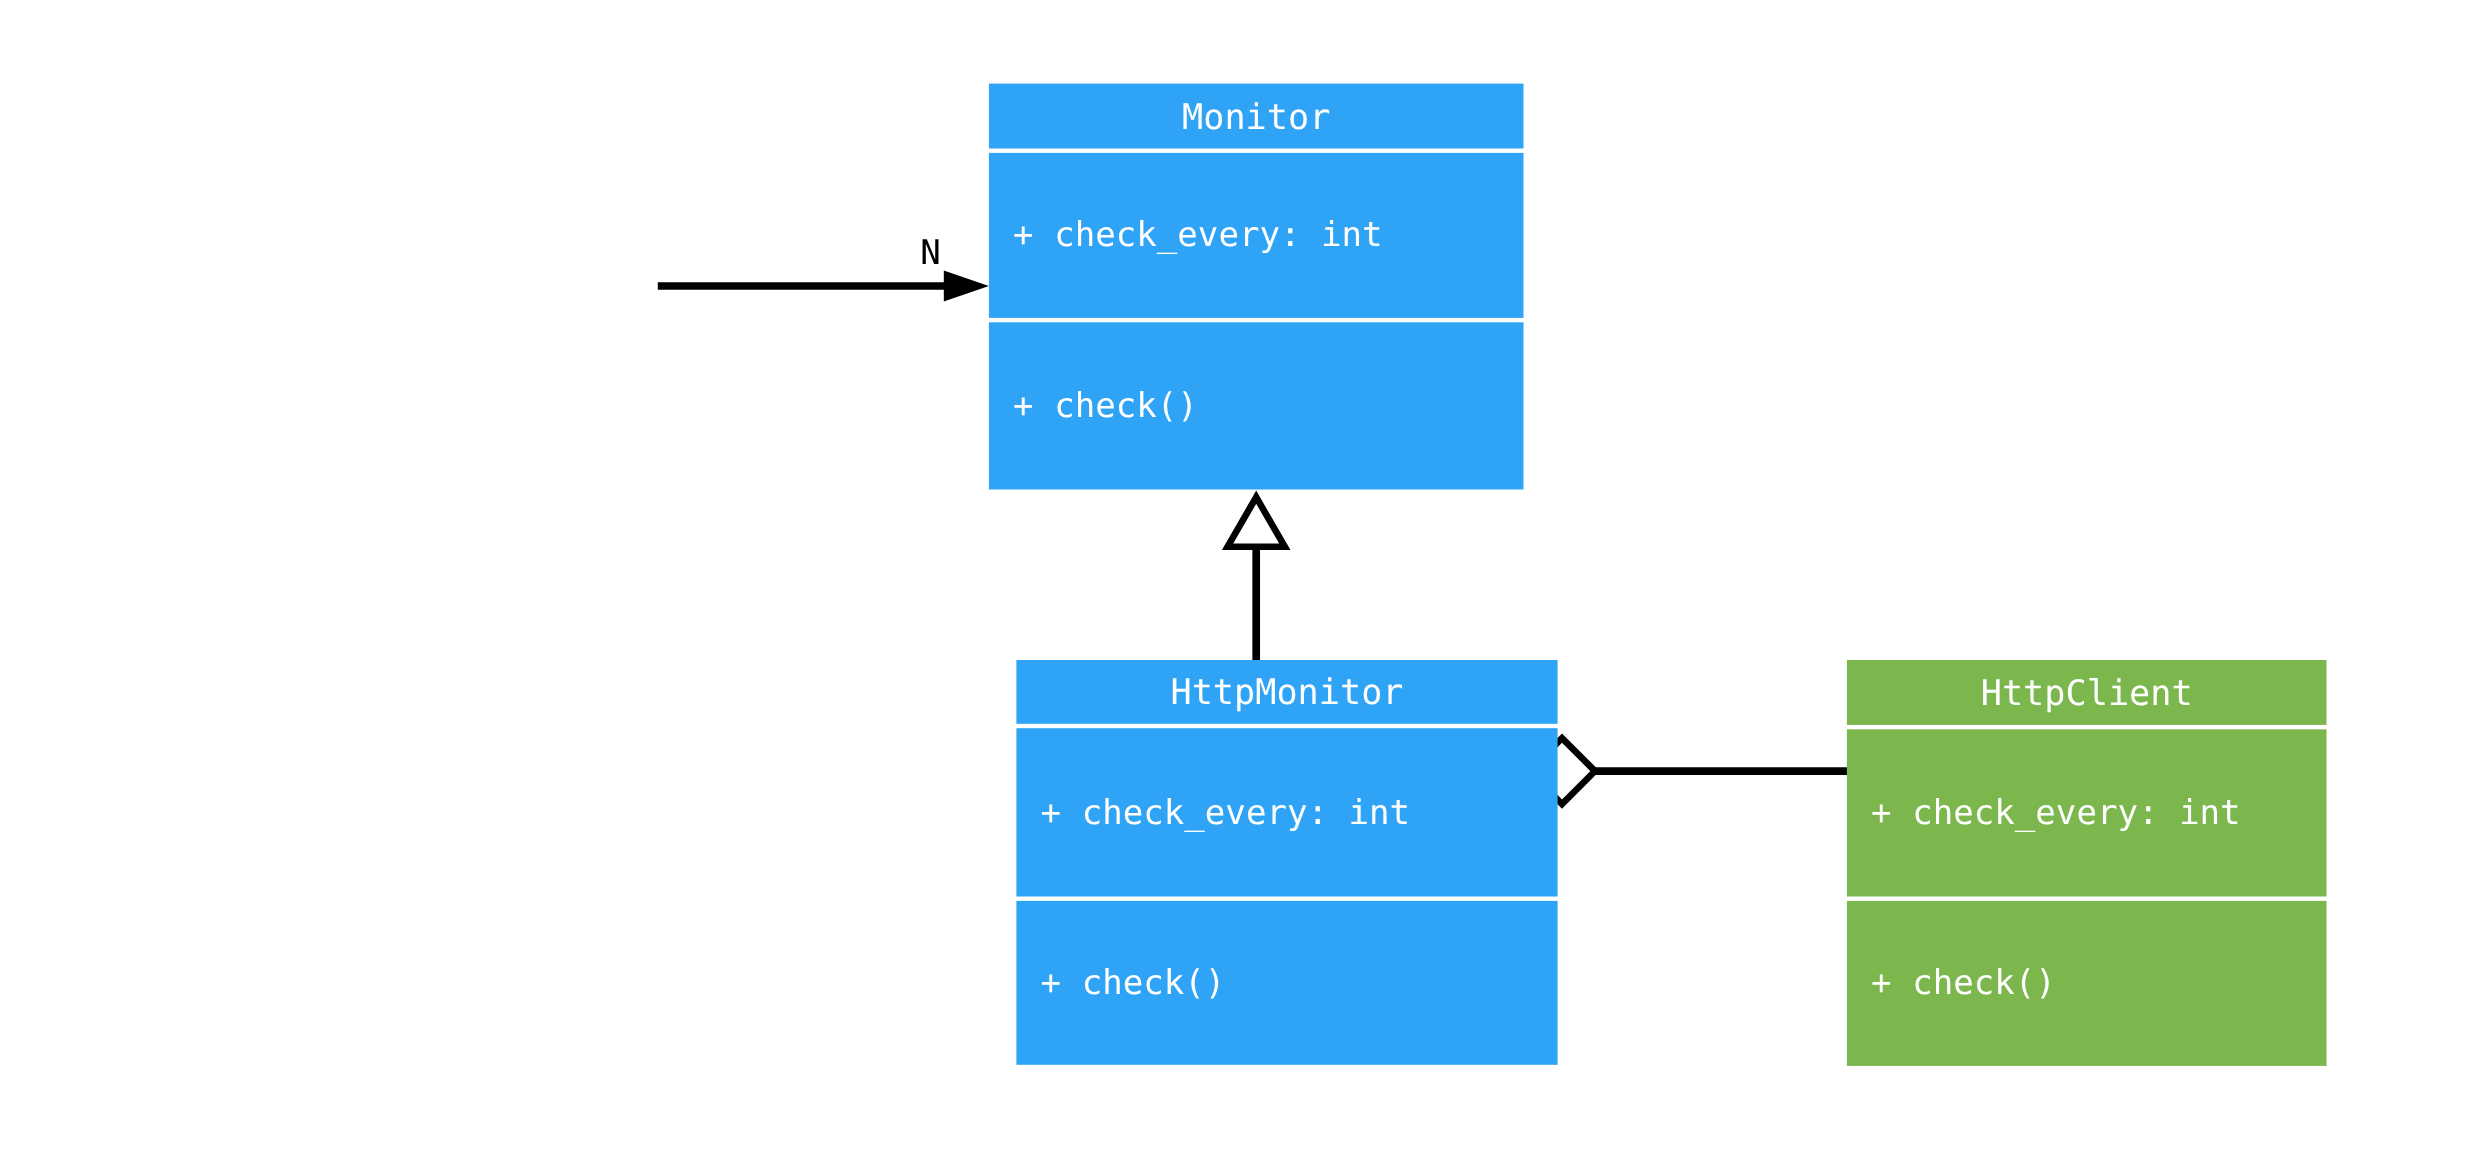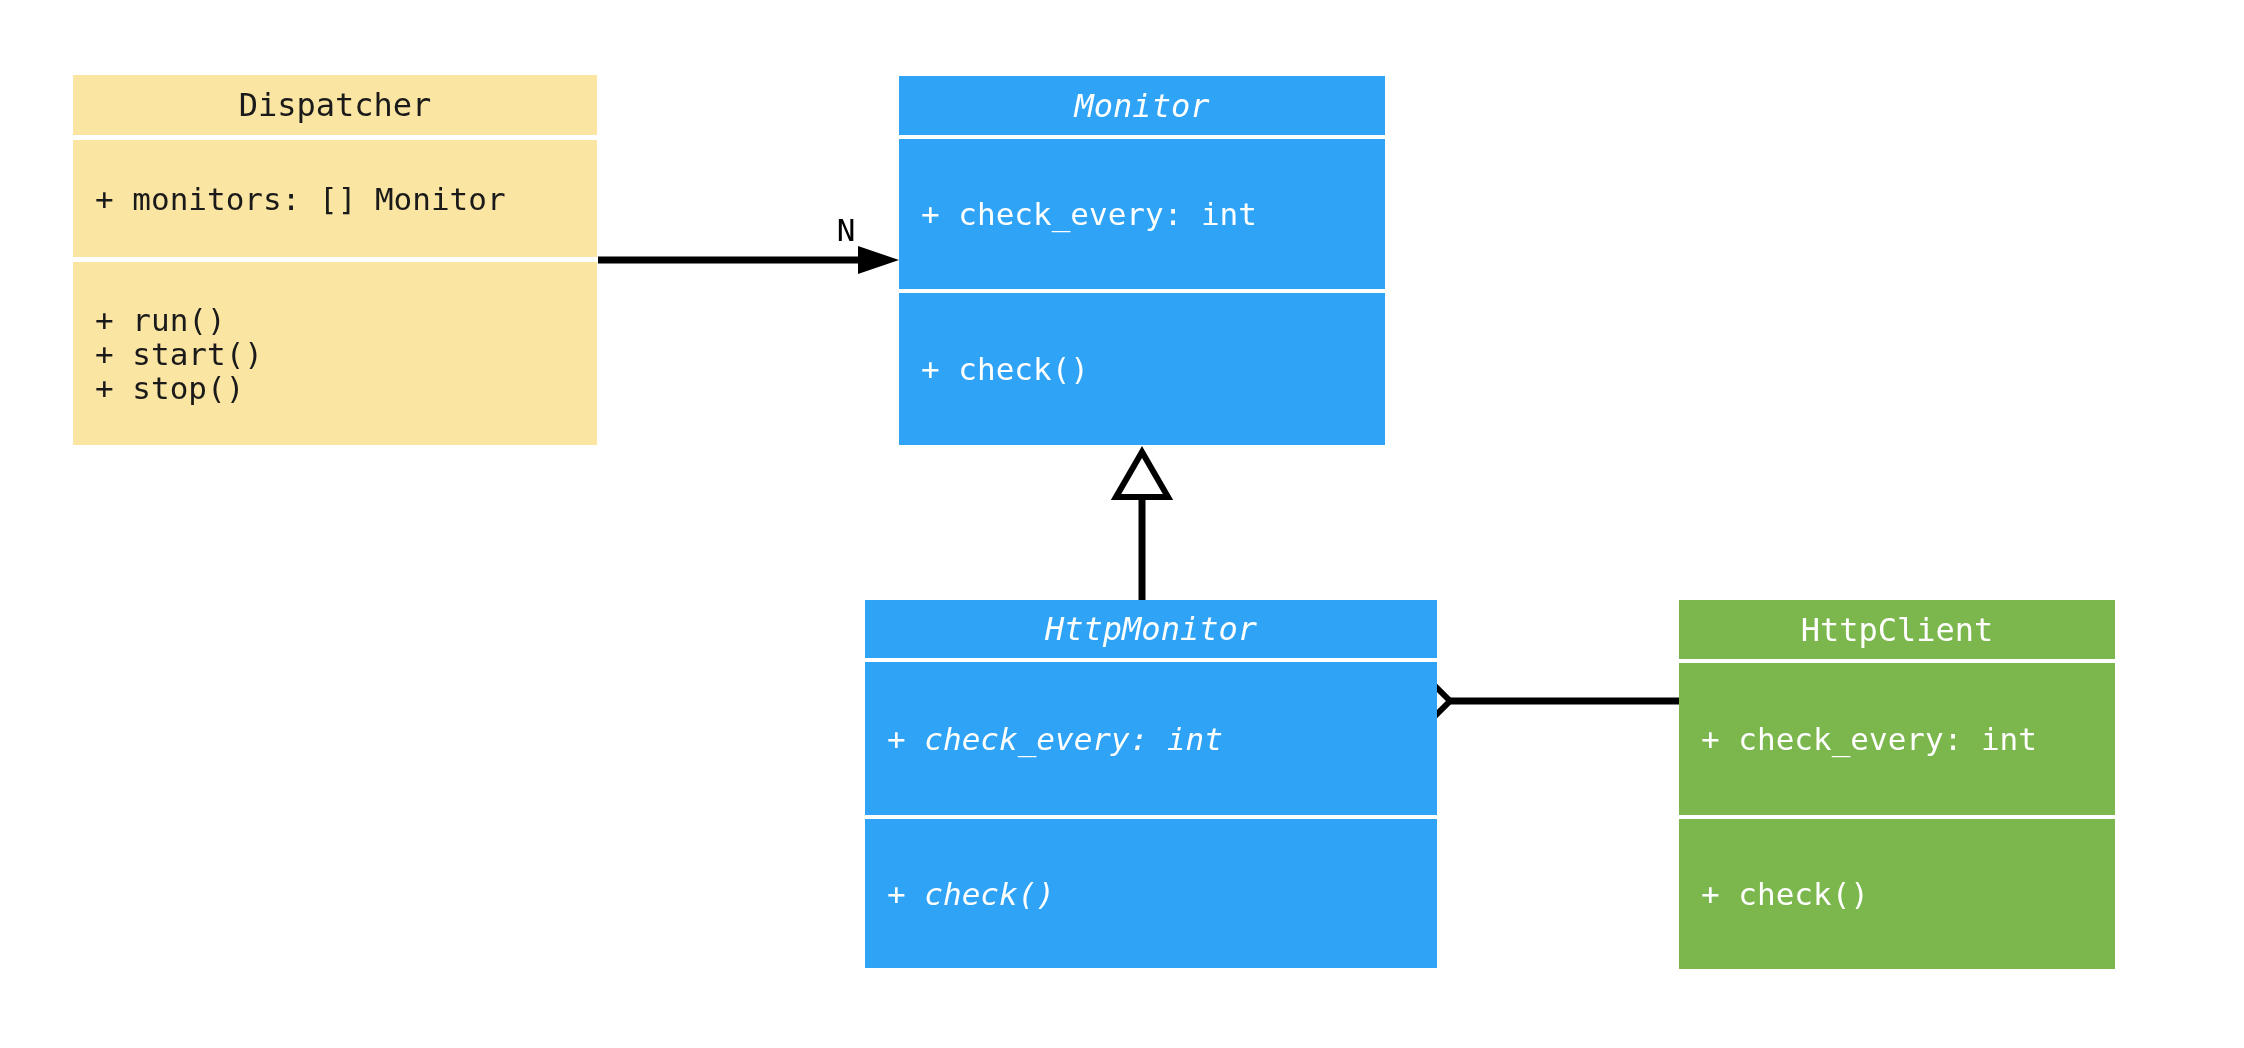--- a/index.html
+++ b/index.html
@@ -30,21 +30,20 @@
     color: var(--text);
     box-sizing: border-box;
   }
   .cmp-title {
     display: flex;
     align-items: center;
     justify-content: center;
     font-size: 32px;
   }
   .cmp-title.is-abstract {
-    font-style: italic;
   }
   .cmp-attrs, .cmp-methods {
     display: flex;
     flex-direction: column;
     justify-content: center;
     align-items: flex-start;
     padding-left: 22px;
     font-size: 31px;
     line-height: 34px;
   }
@@ -58,21 +57,21 @@
   .c-dispatcher .cmp-attrs   { height: 117px; margin-top: 5px; }
   .c-dispatcher .cmp-methods { height: 183px; margin-top: 5px; }
 
   
   .c-monitor { left: 899px; top: 76px; width: 486px; --fill: #2FA4F7; --text: #ffffff; }
   .c-monitor .cmp-title   { height: 59px; }
   .c-monitor .cmp-attrs   { height: 150px; margin-top: 4px; }
   .c-monitor .cmp-methods { height: 152px; margin-top: 4px; }
 
   
-  .c-httpmonitor { left: 865px; top: 600px; width: 572px; font-style: italic; --fill: #2FA4F7; --text: #ffffff; }
+  .c-httpmonitor { left: 924px; top: 600px; width: 492px; --fill: #2FA4F7; --text: #ffffff; }
   .c-httpmonitor .cmp-title   { height: 58px; }
   .c-httpmonitor .cmp-attrs   { height: 153px; margin-top: 4px; }
   .c-httpmonitor .cmp-methods { height: 149px; margin-top: 4px; }
 
   
   .c-httpclient { left: 1679px; top: 600px; width: 436px; --fill: #7BB74D; --text: #ffffff; }
   .c-httpclient .cmp-title   { height: 59px; }
   .c-httpclient .cmp-attrs   { height: 152px; margin-top: 4px; }
   .c-httpclient .cmp-methods { height: 150px; margin-top: 4px; }
 
@@ -96,33 +95,20 @@
     <line x1="598" y1="260" x2="866" y2="260" stroke="#000000" stroke-width="7"></line>
     <polygon points="899,260 858,246 858,274" fill="#000000"></polygon>
 
     <line x1="1142" y1="494" x2="1142" y2="601" stroke="#000000" stroke-width="7"></line>
     <polygon points="1142,452 1116,497 1168,497" fill="#ffffff" stroke="#000000" stroke-width="6"></polygon>
 
     <line x1="1446" y1="701" x2="1680" y2="701" stroke="#000000" stroke-width="7"></line>
     <polygon points="1390,701 1420,671 1450,701 1420,731" fill="#ffffff" stroke="#000000" stroke-width="6"></polygon>
   </svg>
 
-  <div class="uml-class c-dispatcher">
-    <div class="cmp cmp-title">
-      <span>Dispatcher</span>
-    </div>
-    <div class="cmp cmp-attrs">
-      <div class="member">+ monitors: [] Monitor</div>
-    </div>
-    <div class="cmp cmp-methods">
-      <div class="member">+ run()</div>
-      <div class="member">+ start()</div>
-      <div class="member">+ stop()</div>
-    </div>
-  </div>
 
   <div class="uml-class c-monitor">
     <div class="cmp cmp-title is-abstract">
       <span>Monitor</span>
     </div>
     <div class="cmp cmp-attrs">
       <div class="member">+ check_every: int</div>
     </div>
     <div class="cmp cmp-methods">
       <div class="member">+ check()</div>

